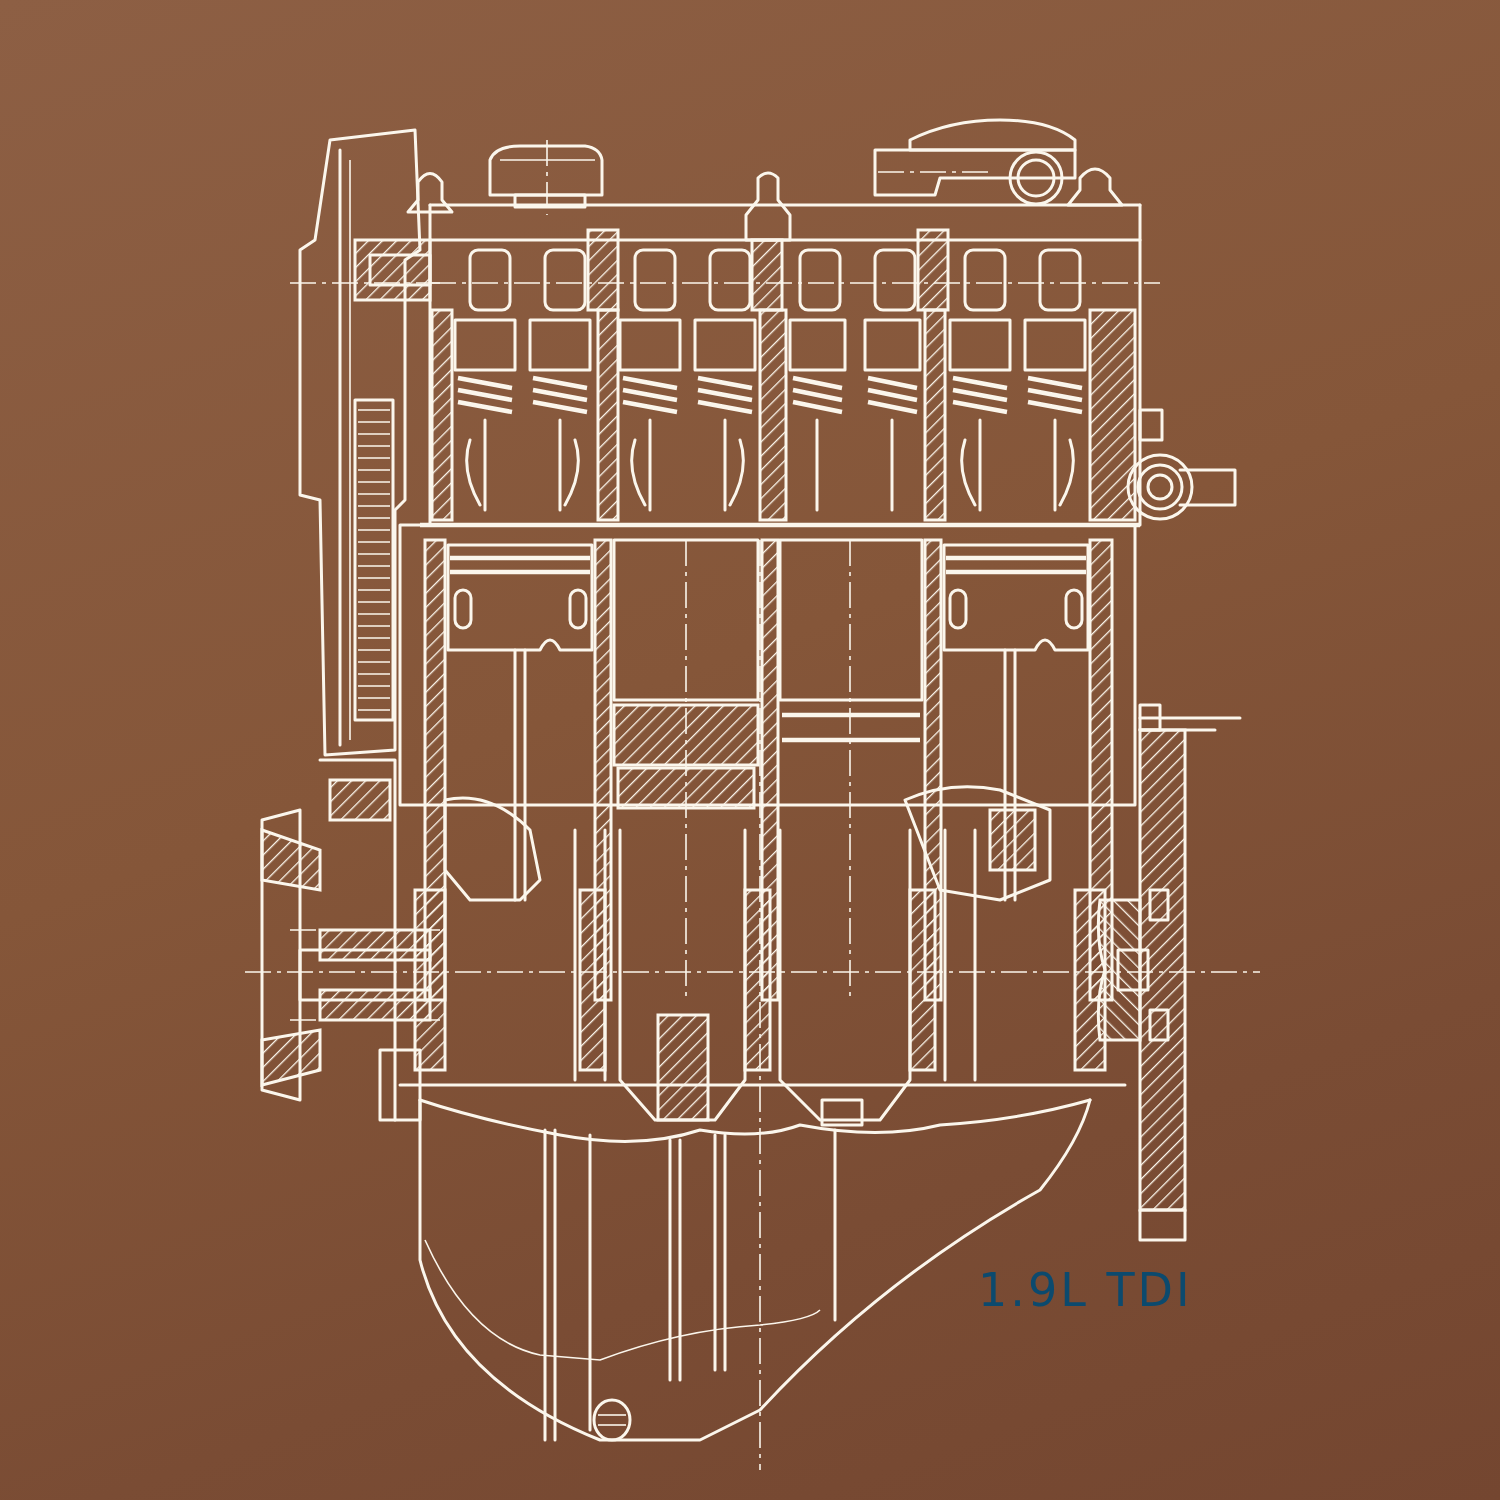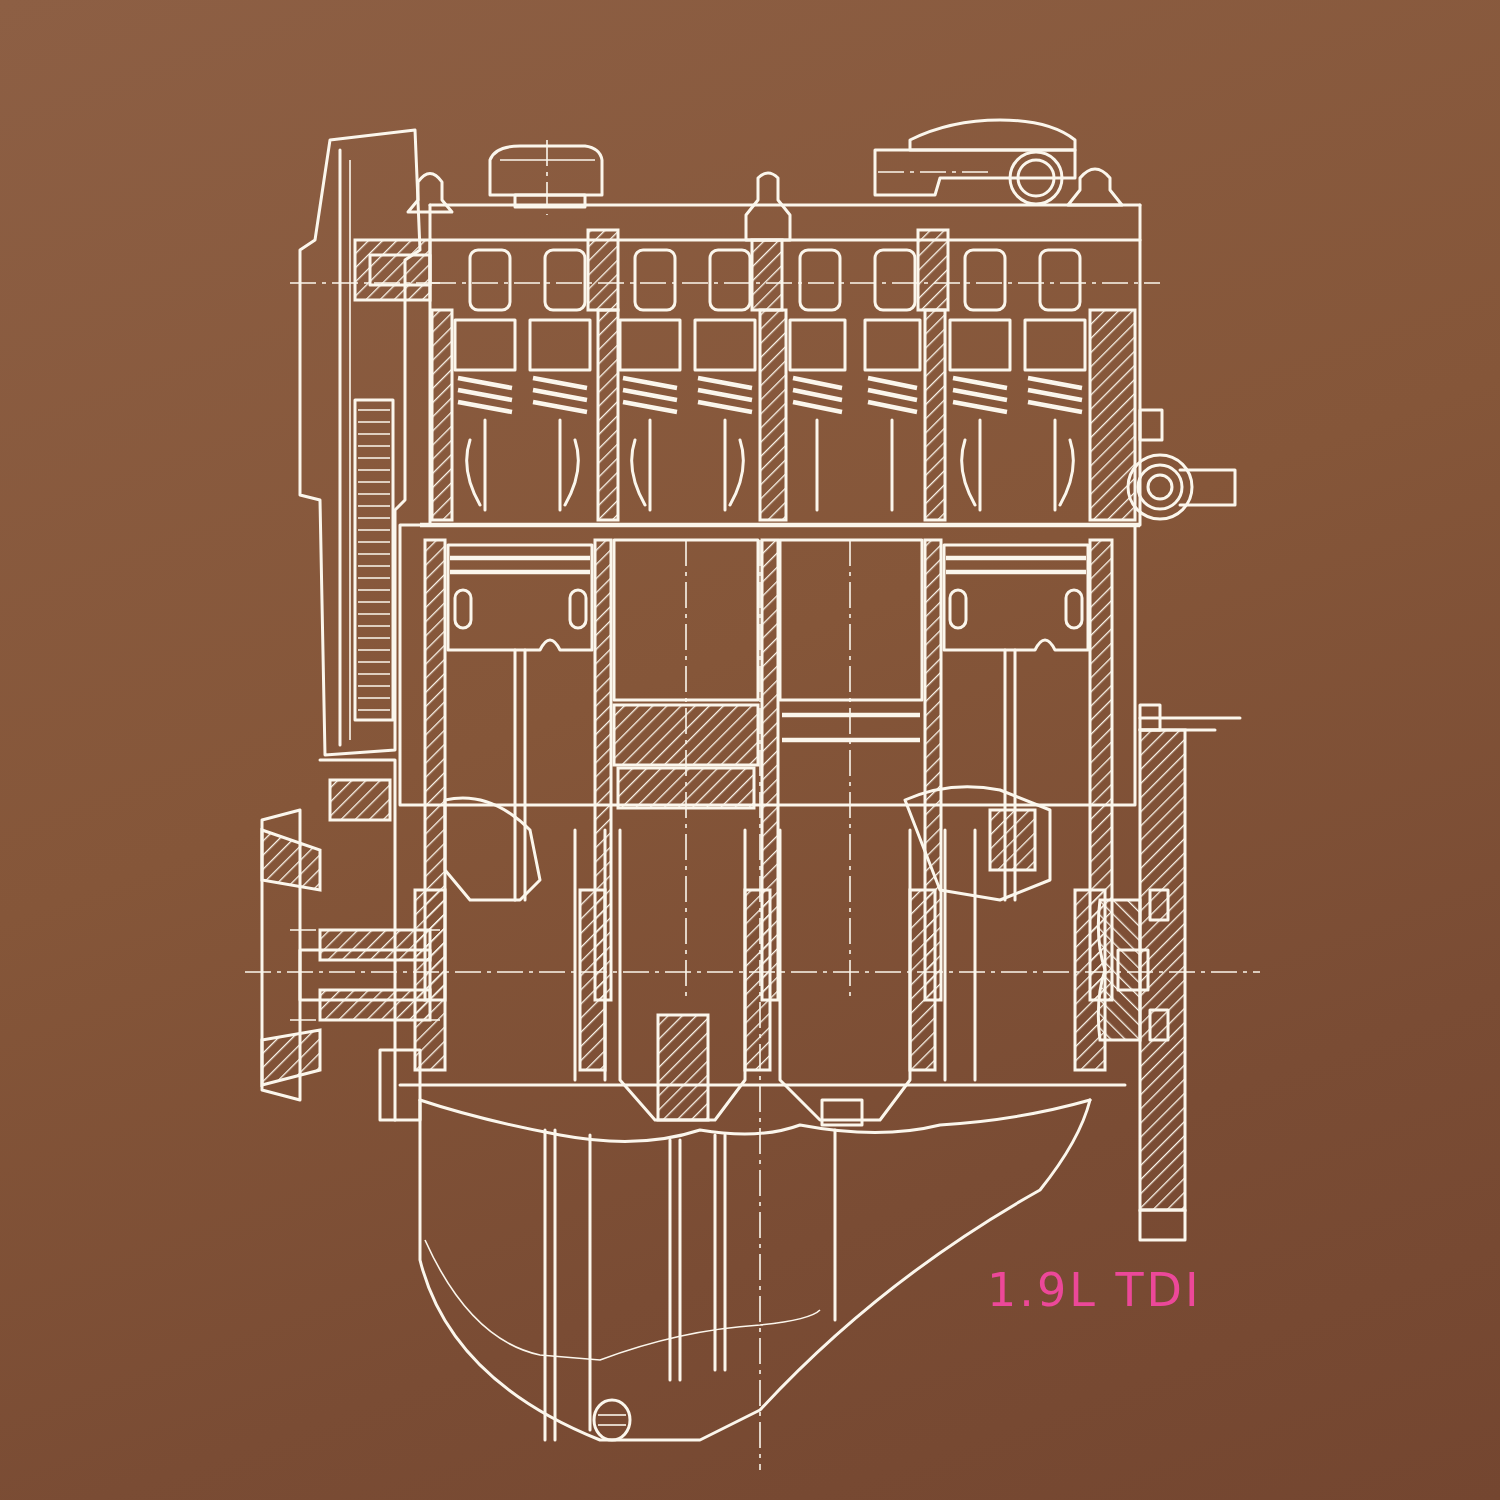--- a/index.html
+++ b/index.html
@@ -12,23 +12,23 @@
   .poster { position: absolute; inset: 0; }
   svg.drawing { position: absolute; left: 0; top: 0; width: 1500px; height: 1500px; }
   .ln { fill: none; stroke: #fbf6ec; stroke-width: 3; stroke-linejoin: round; stroke-linecap: round; }
   .thin { fill: none; stroke: #fbf6ec; stroke-width: 1.6; }
   .thick { fill: none; stroke: #fbf6ec; stroke-width: 4.5; }
   .dash { fill: none; stroke: #fbf6ec; stroke-width: 1.6; stroke-dasharray: 26 6 4 6; }
   .hatch { fill: url(#hatch); stroke: #fbf6ec; stroke-width: 3; }
   .hatchR { fill: url(#hatchR); stroke: #fbf6ec; stroke-width: 3; }
   .label {
     position: absolute; left: 978px; top: 1262px;
-    color: #ec4899; font-size: 46px; letter-spacing: 3px;
+    color: #0c4a6e; font-size: 46px; letter-spacing: 3px;
     font-family: "DejaVu Sans", sans-serif; font-weight: normal;
-    line-height: 56px; white-space: nowrap; margin-left: 9px;
+    line-height: 56px; white-space: nowrap;
   }
 </style>
 </head>
 <body>
 
 <div class="poster">
   <svg class="drawing" viewBox="0 0 1500 1500" xmlns="http://www.w3.org/2000/svg">
     <defs>
       <pattern id="hatch" width="10" height="10" patternUnits="userSpaceOnUse" patternTransform="rotate(45)">
         <rect width="10" height="10" fill="none"></rect>

